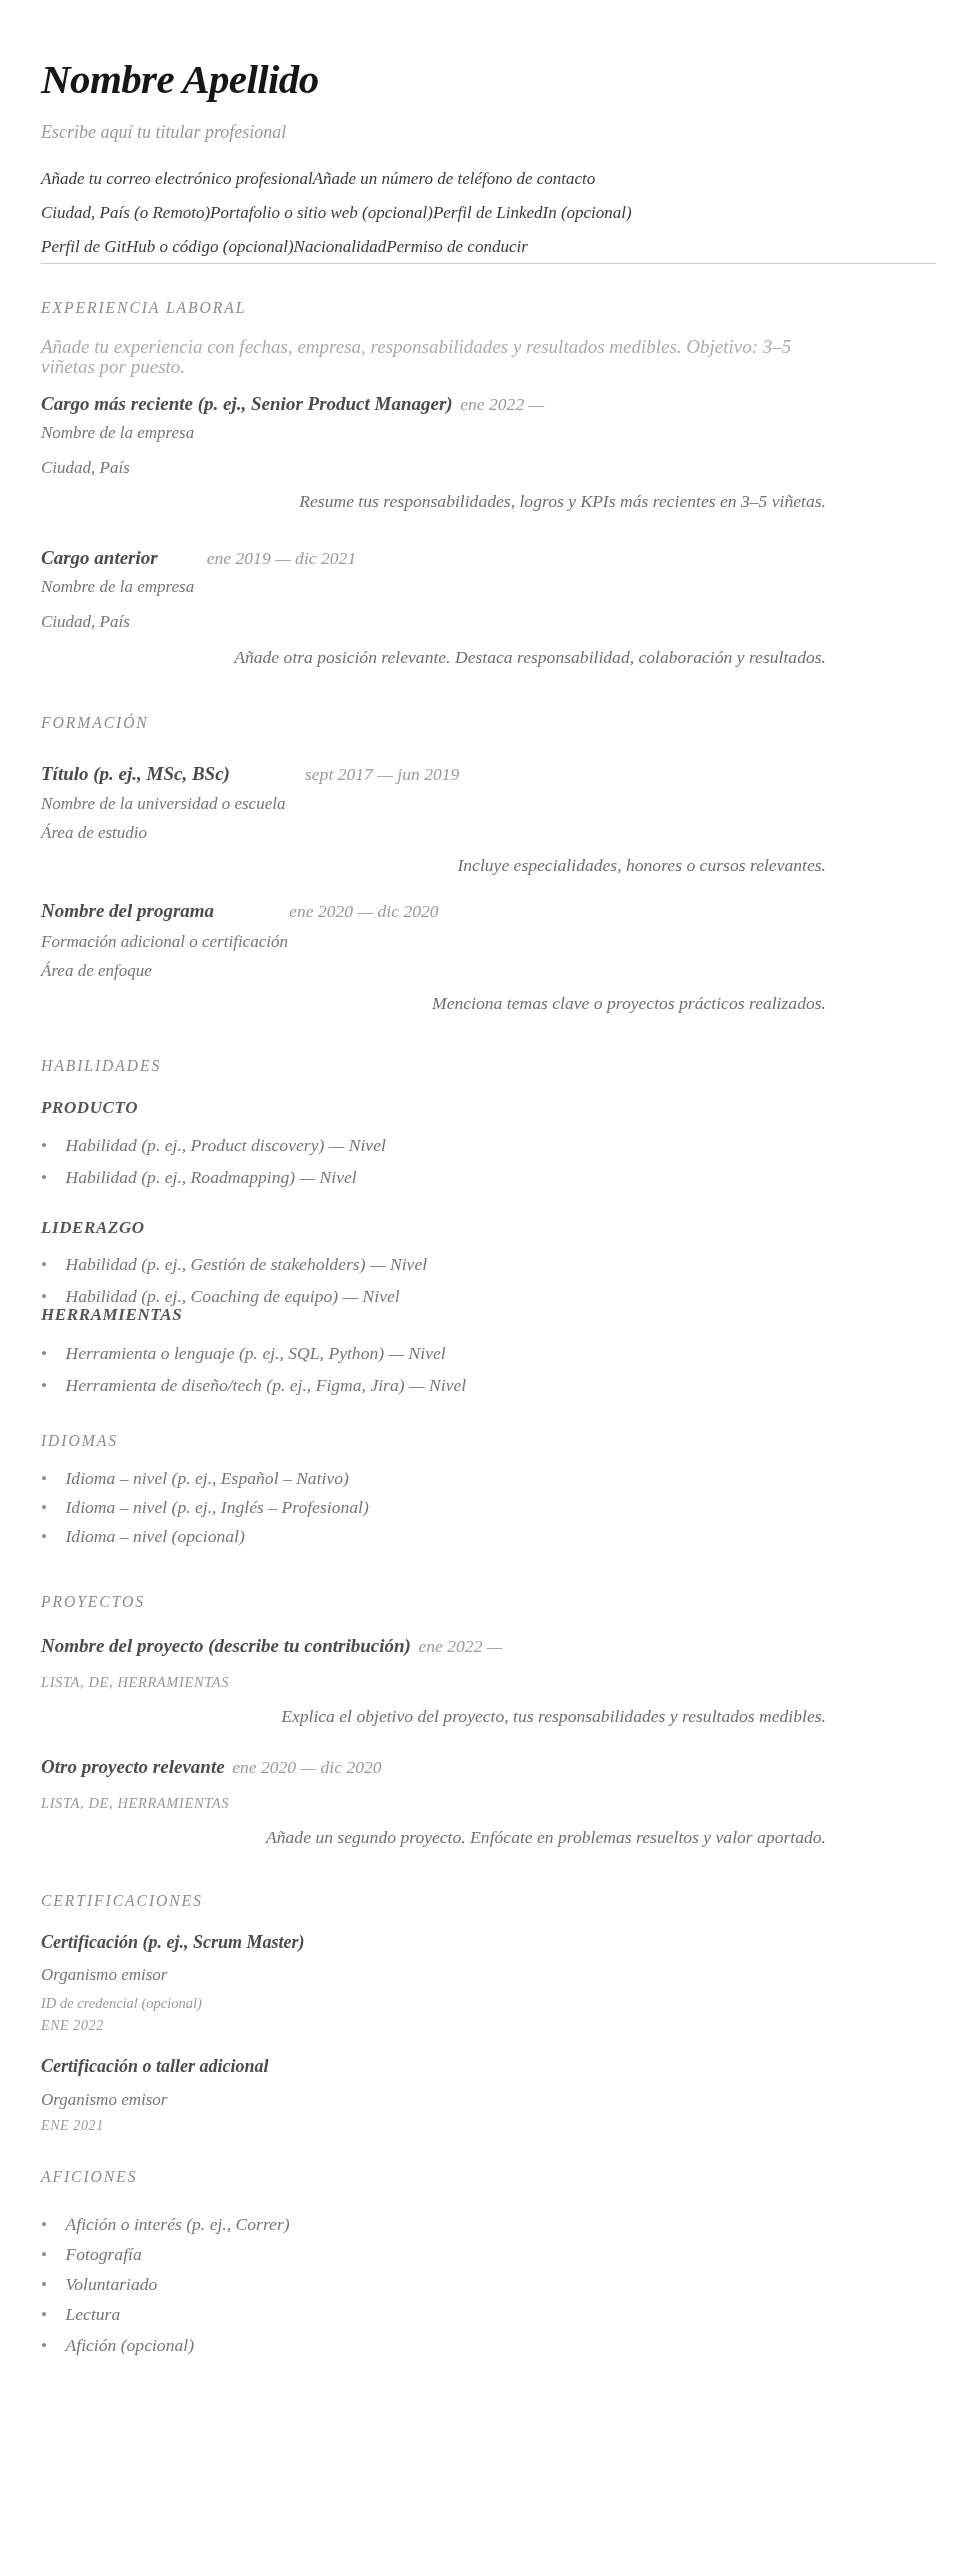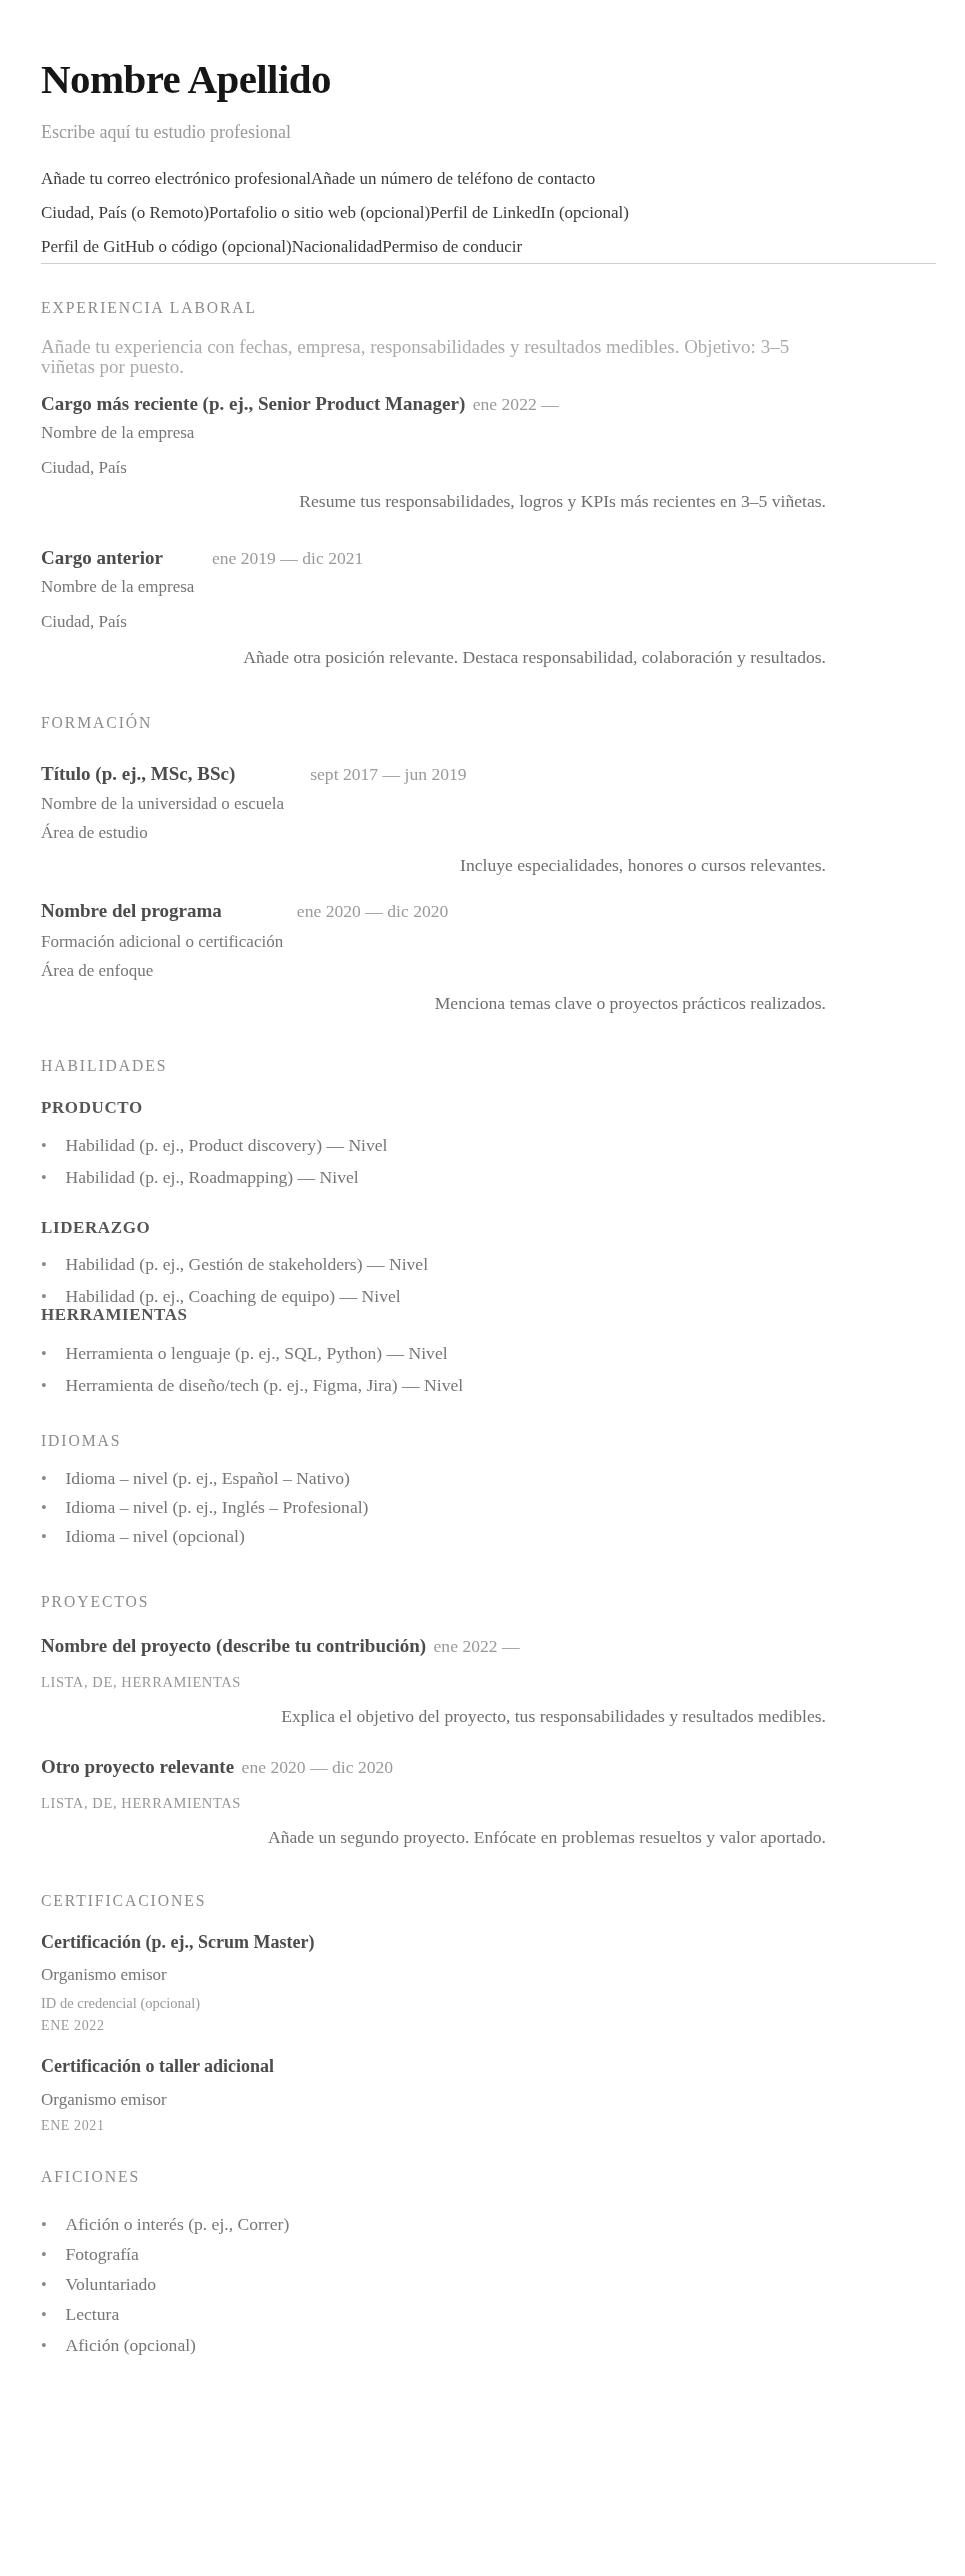--- a/index.html
+++ b/index.html
@@ -5,20 +5,21 @@
   html, body { margin: 0; padding: 0; background: #ffffff; }
   .page {
     position: relative;
     width: 965px;
     height: 2576px;
     box-sizing: border-box;
     padding: 55px 29px 0 41px;
     background: #ffffff;
     overflow: hidden;
     font-family: "Liberation Serif", "DejaVu Serif", serif;
+    font-style: italic;
   }
   .name {
     font-size: 41px;
     line-height: 49px;
     font-weight: 700;
     color: #161616;
     letter-spacing: -0.6px;
   }
   .headline {
     margin-top: 19px;
@@ -129,21 +130,21 @@
     letter-spacing: 0.6px;
     color: #9a9a9a;
   }
 </style>
 </head>
 <body>
 
 <div class="page">
 
   <div class="name">Nombre Apellido</div>
-  <div class="headline">Escribe aquí tu estudio profesional</div>
+  <div class="headline">Escribe aquí tu titular profesional</div>
 
   <div class="contact">
     <div class="contact-row">
       <span>Añade tu correo electrónico profesional</span>
       <span>Añade un número de teléfono de contacto</span>
     </div>
     <div class="contact-row">
       <span>Ciudad, País (o Remoto)</span>
       <span>Portafolio o sitio web (opcional)</span>
       <span>Perfil de LinkedIn (opcional)</span>

